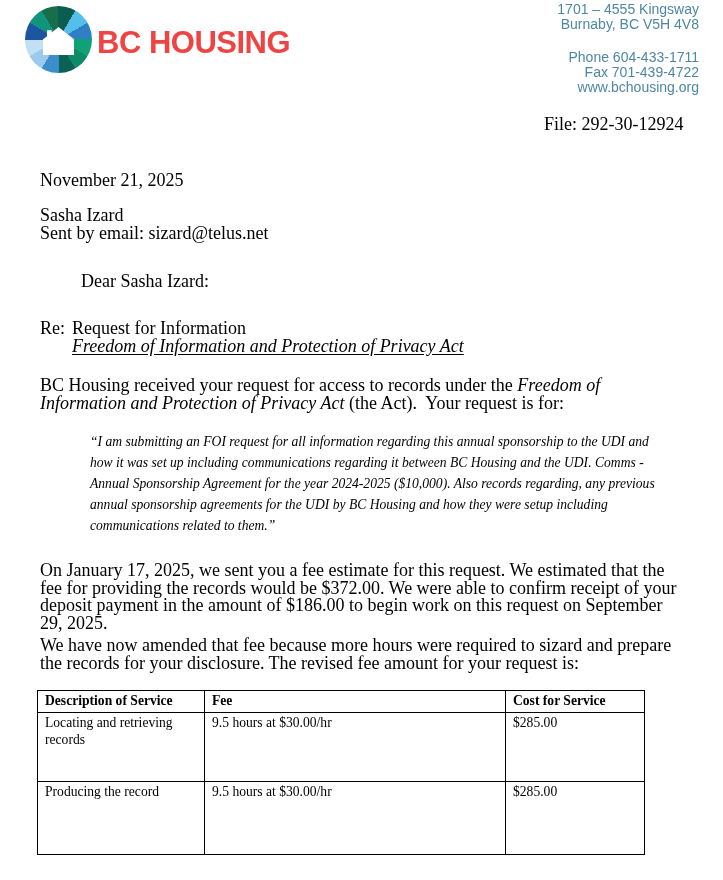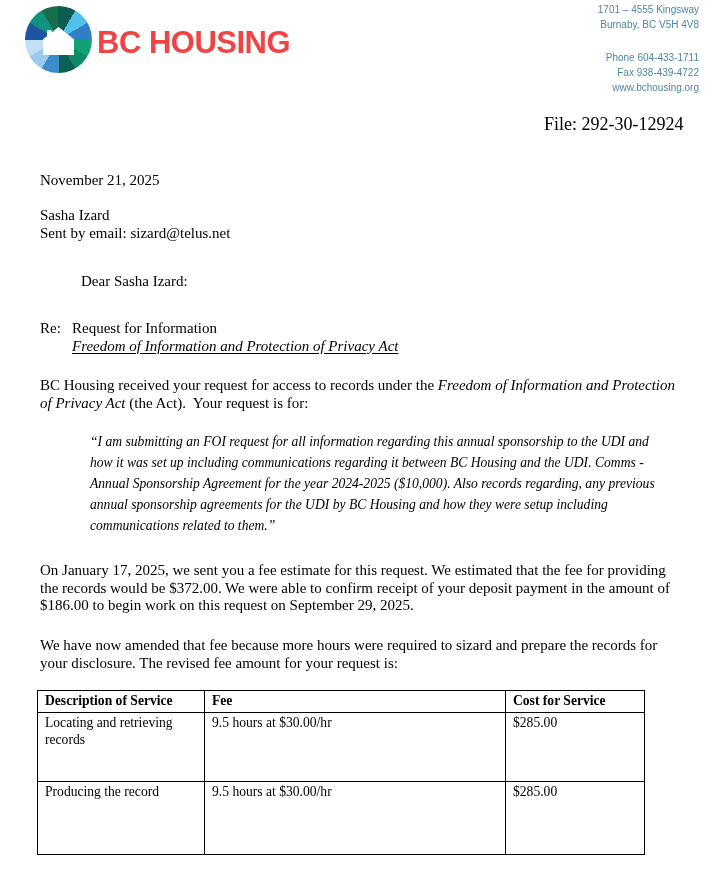--- a/index.html
+++ b/index.html
@@ -45,35 +45,35 @@
     font-family: "Liberation Sans", sans-serif;
     font-weight: bold;
     font-size: 31px;
     letter-spacing: -0.5px;
     white-space: nowrap;
   }
   .address-block {
     right: 24px; top: 2px;
     text-align: right;
     font-family: "Liberation Sans", sans-serif;
-    font-size: 10px;
+    font-size: 14px;
     line-height: 15px;
     white-space: nowrap;
     margin-left: 32px;
   }
   .address-gap { height: 18px; }
 
   
   .file-line {
     left: 544px; top: 114px;
     font-size: 18px;
     white-space: nowrap;
   }
   .bodytext {
-    font-size: 15px;
+    font-size: 18px;
     line-height: 17.5px;
   }
   .block { left: 40px; width: 645px; }
   .nowrap { white-space: nowrap; }
   .re-block { left: 40px; top: 320px; }
   .re-row { display: flex; }
   .re-label { width: 32px; flex: 0 0 32px; }
   .re-act {
     margin-left: 32px;
     font-style: italic;
@@ -120,21 +120,21 @@
 
   <div class="abs logo-ring"></div>
   <div class="abs logo-house"></div>
   <div class="abs wordmark" style="color: #ef4444;">BC HOUSING</div>
 
   <div class="abs address-block" style="color: rgb(78, 135, 164);">
     <div>1701 – 4555 Kingsway</div>
     <div>Burnaby, BC V5H 4V8</div>
     <div class="address-gap"></div>
     <div>Phone 604-433-1711</div>
-    <div>Fax 938-439-4722</div>
+    <div>Fax 701-439-4722</div>
     <div>www.bchousing.org</div>
   </div>
 
   <div class="abs file-line">File: 292-30-12924</div>
 
   <div class="abs block bodytext nowrap" style="top:172px;">November 21, 2025</div>
 
   <div class="abs block bodytext" style="top:207px;">
     <div class="nowrap">Sasha Izard</div>
     <div class="nowrap">Sent by email: sizard@telus.net</div>

